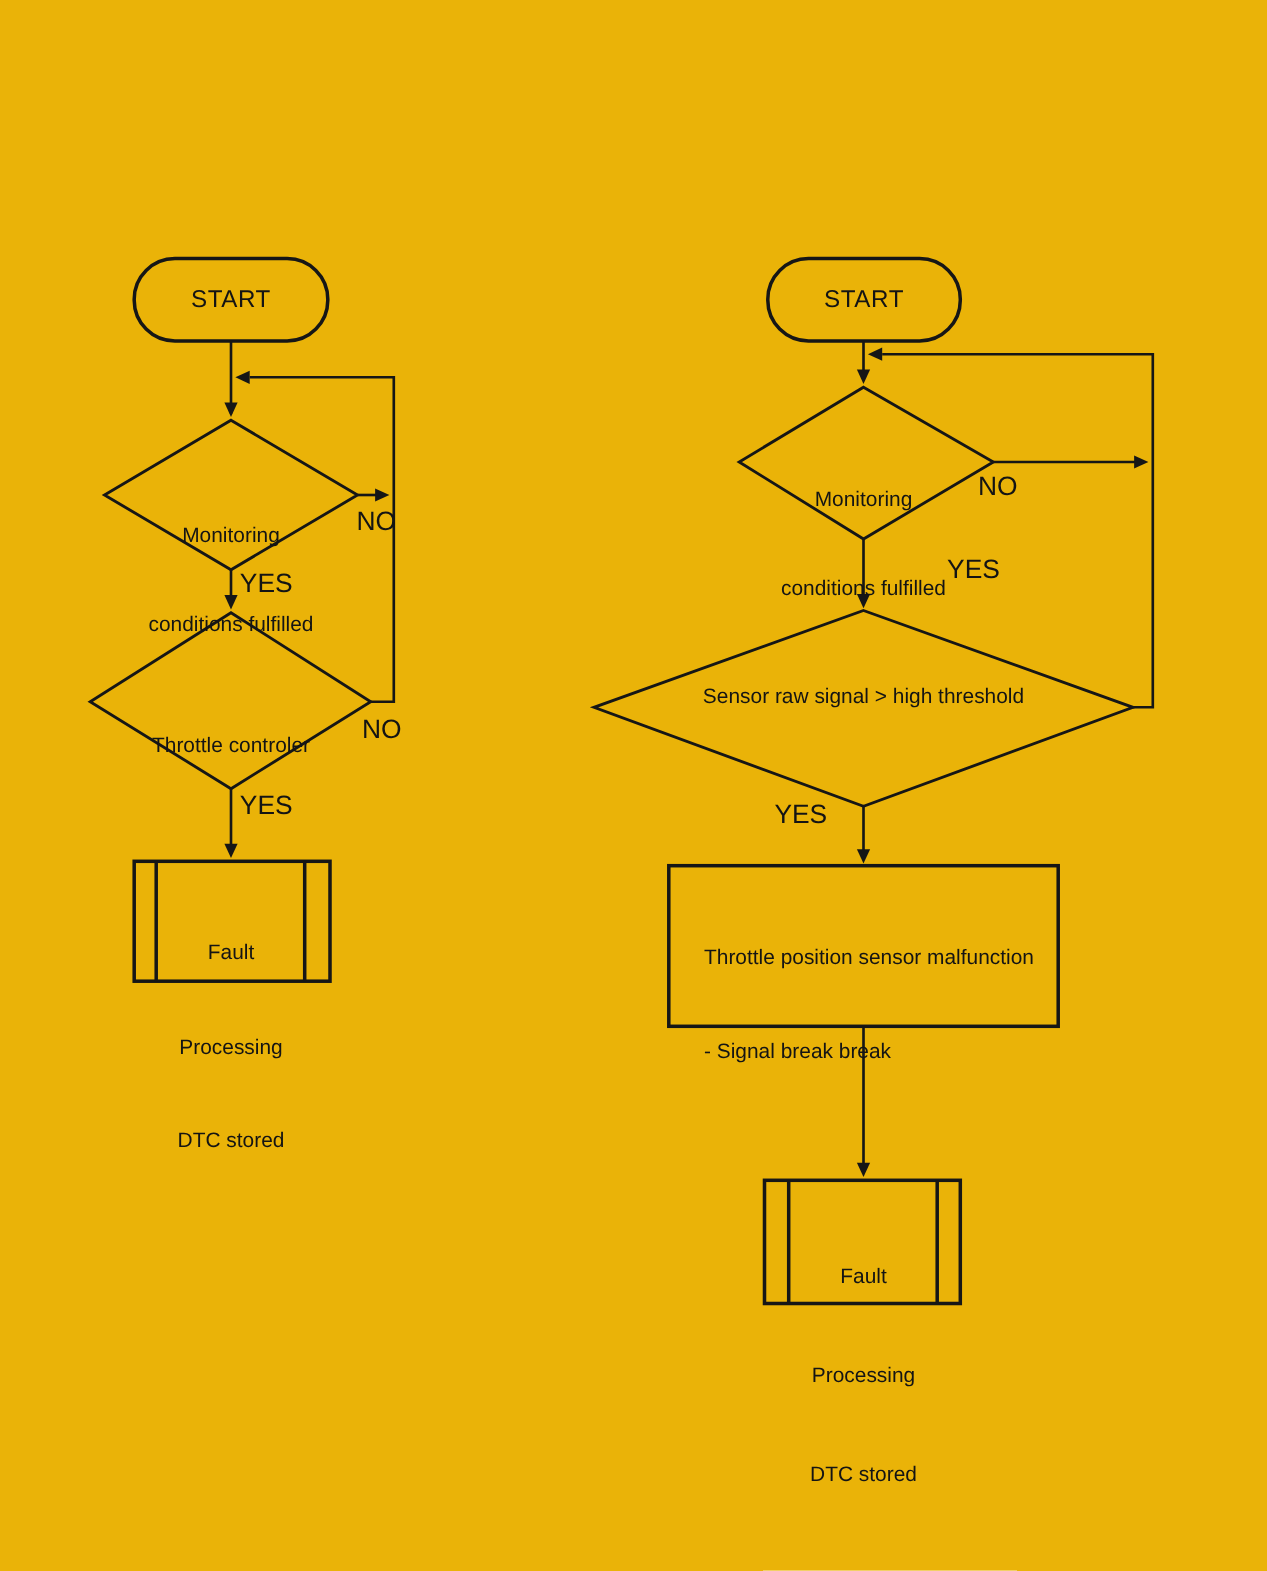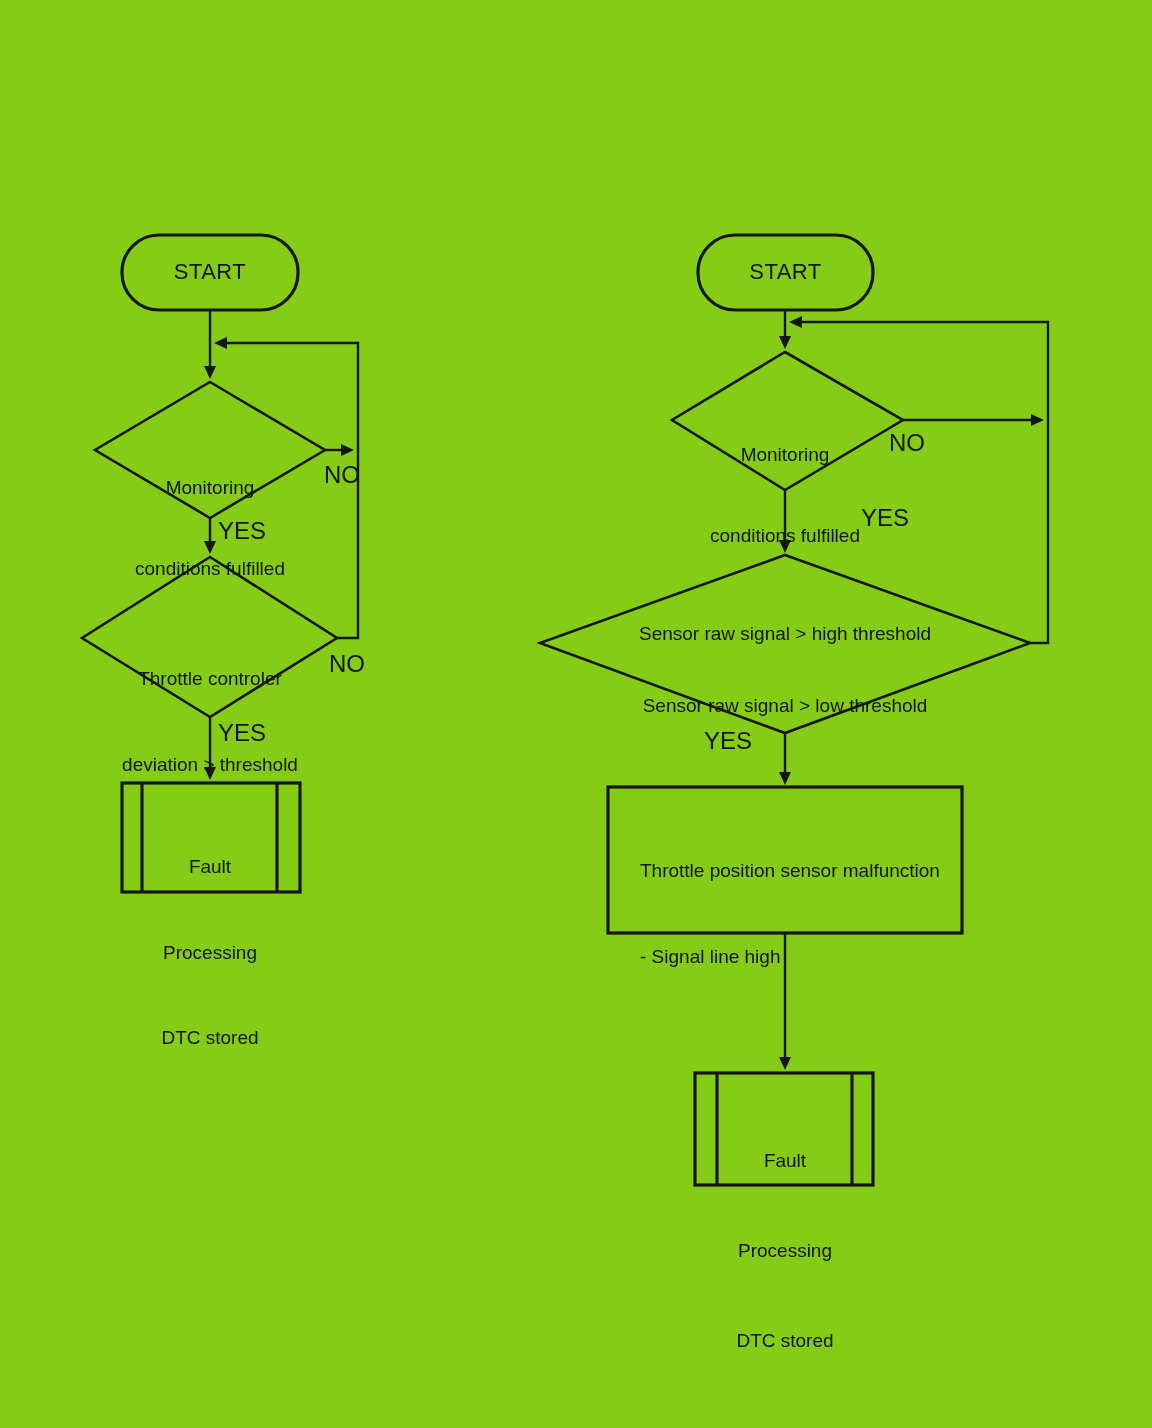--- a/index.html
+++ b/index.html
@@ -4,21 +4,21 @@
 <style>
   html, body {
     margin: 0;
     padding: 0;
     background: #ffffff;
   }
   #canvas {
     position: relative;
     width: 1152px;
     height: 1428px;
-    background: #84cc16;
+    background: #eab308;
     font-family: "Liberation Sans", sans-serif;
     color: #141414;
     overflow: hidden;
   }
   #diagram-svg {
     position: absolute;
     left: 0;
     top: 0;
     width: 1152px;
     height: 1428px;
@@ -134,21 +134,20 @@
 
   <div class="label lines-block" style="left:95px; top:420px; width:230px;">
     <div>Monitoring</div>
     <div>conditions fulfilled</div>
   </div>
   <div class="label branch-label" style="left:320px; top:464px; width:44px;">NO</div>
   <div class="label branch-label" style="left:218px; top:520px; width:48px;">YES</div>
 
   <div class="label lines-block lh28" style="left:85px; top:608px; width:250px;">
     <div>Throttle controler</div>
-    <div>deviation &gt; threshold</div>
   </div>
   <div class="label branch-label" style="left:324px; top:653px; width:46px;">NO</div>
   <div class="label branch-label" style="left:217px; top:722px; width:50px;">YES</div>
 
   <div class="label lines-block lh28" style="left:143px; top:796px; width:134px;">
     <div>Fault</div>
     <div>Processing</div>
     <div>DTC stored</div>
   </div>
 
@@ -156,27 +155,26 @@
 
   <div class="label lines-block" style="left:670px; top:387px; width:230px;">
     <div>Monitoring</div>
     <div>conditions fulfilled</div>
   </div>
   <div class="label branch-label" style="left:884px; top:432px; width:46px;">NO</div>
   <div class="label branch-label" style="left:860px; top:507px; width:50px;">YES</div>
 
   <div class="label lines-block lh24" style="left:565px; top:574px; width:440px;">
     <div>Sensor raw signal &gt; high threshold</div>
-    <div>Sensor raw signal &gt; low threshold</div>
   </div>
   <div class="label branch-label" style="left:702px; top:730px; width:52px;">YES</div>
 
   <div class="label lines-block lh28 left-align" style="left:640px; top:800px; width:340px;">
     <div>Throttle position sensor malfunction</div>
-    <div>- Signal line high</div>
+    <div>- Signal break break</div>
   </div>
 
   <div class="label lines-block lh30" style="left:718px; top:1086px; width:134px;">
     <div>Fault</div>
     <div>Processing</div>
     <div>DTC stored</div>
   </div>
 
 </div>
 

